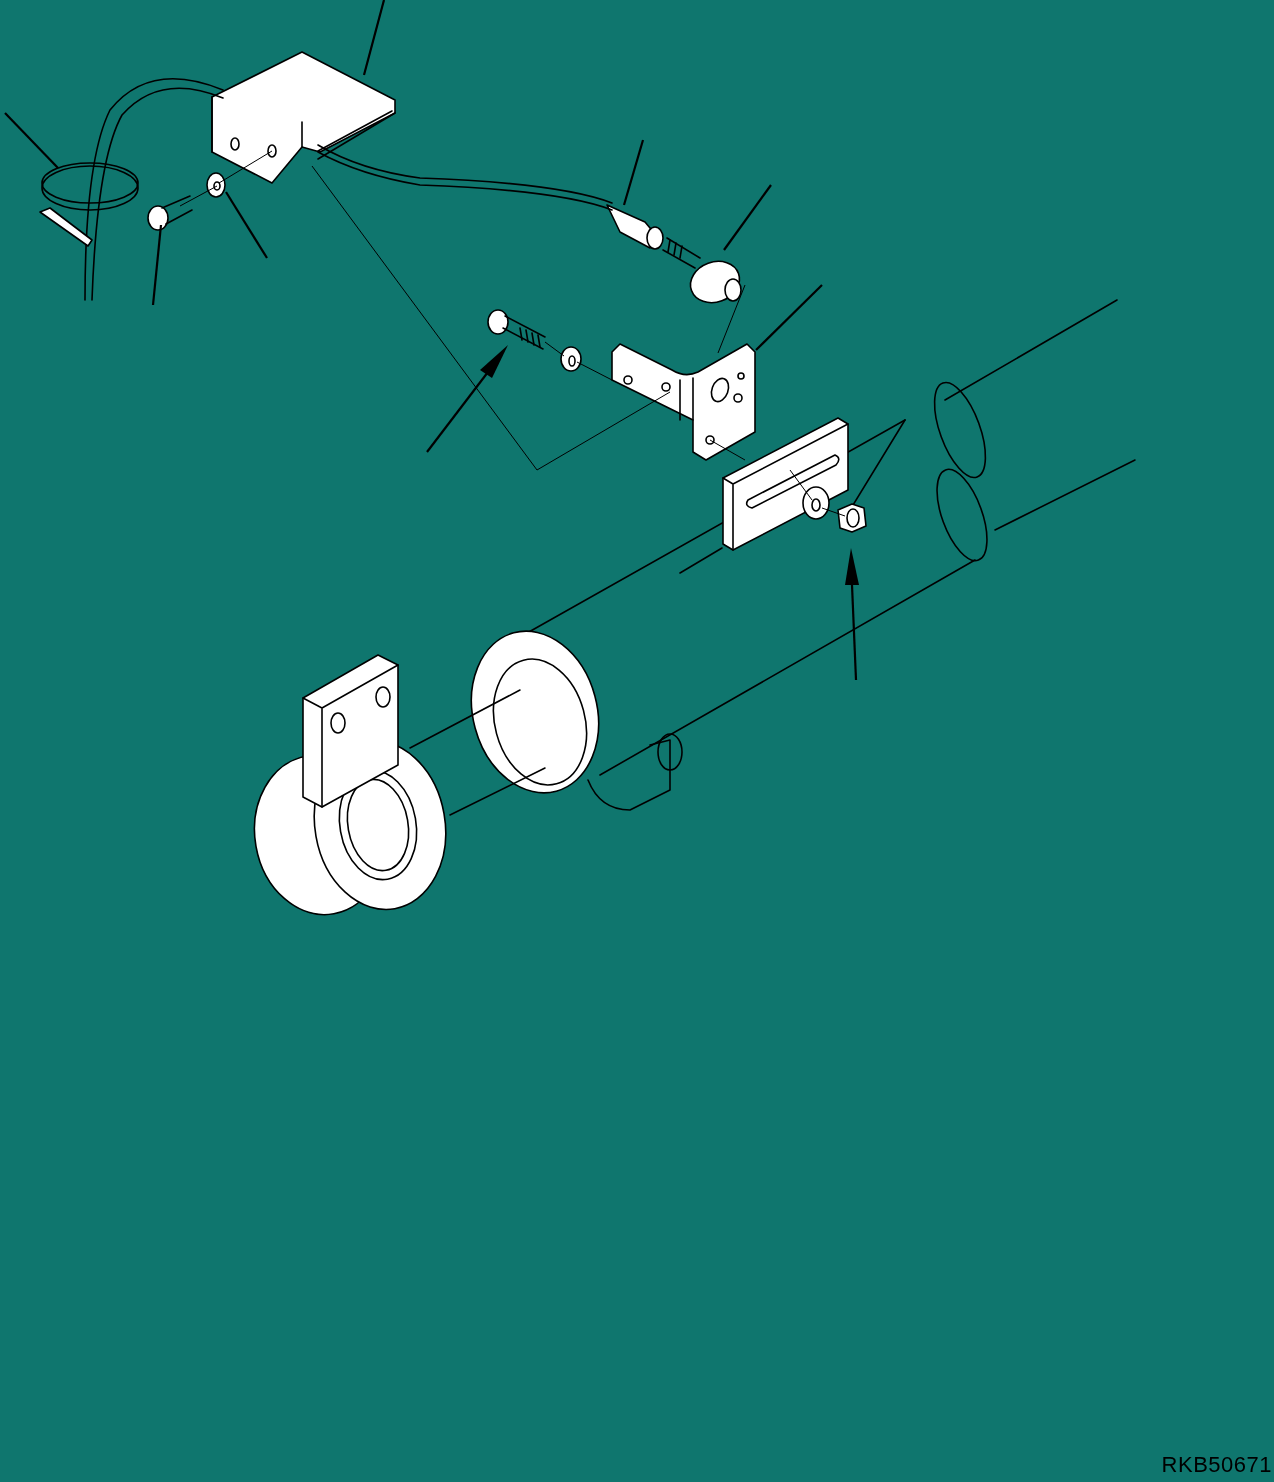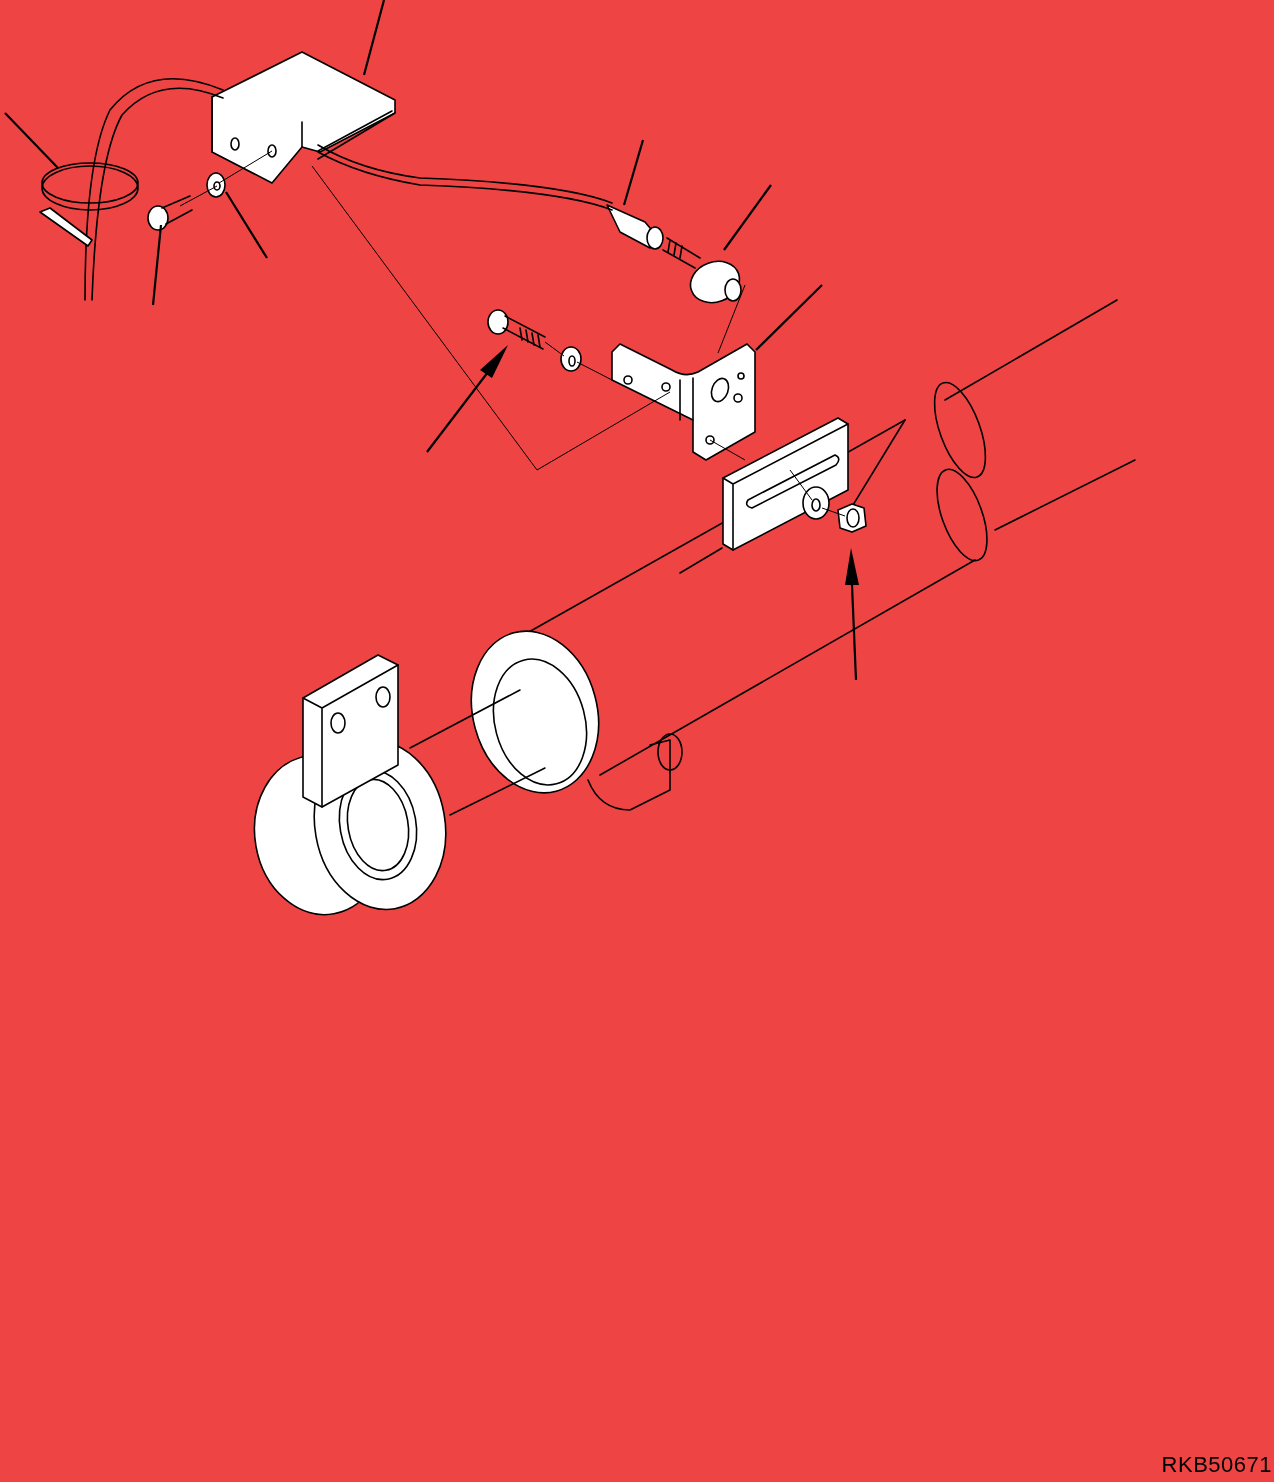--- a/index.html
+++ b/index.html
@@ -1,16 +1,16 @@
 <!DOCTYPE html>
 <html><head>
 <meta charset="utf-8">
 <style>
   html,body{margin:0;padding:0;background:#ffffff;}
-  .page{position:relative;width:1274px;height:1482px;background:#ef4444;overflow:hidden;text-decoration:underline;}
+  .page{position:relative;width:1274px;height:1482px;background:#0f766e;overflow:hidden;text-decoration:underline;}
   svg{position:absolute;left:0;top:0;}
   .ln{fill:none;stroke:#000;stroke-width:1.6;stroke-linejoin:round;stroke-linecap:round;}
   .th{fill:none;stroke:#000;stroke-width:1;}
   .ld{fill:none;stroke:#000;stroke-width:2.2;}
   .wf{fill:#fff;stroke:#000;stroke-width:1.6;stroke-linejoin:round;}
   .ref{position:absolute;right:2px;bottom:4px;font-family:"Liberation Sans",sans-serif;font-size:22px;color:#000;letter-spacing:0.5px;}
 </style>
 </head>
 <body>
 

